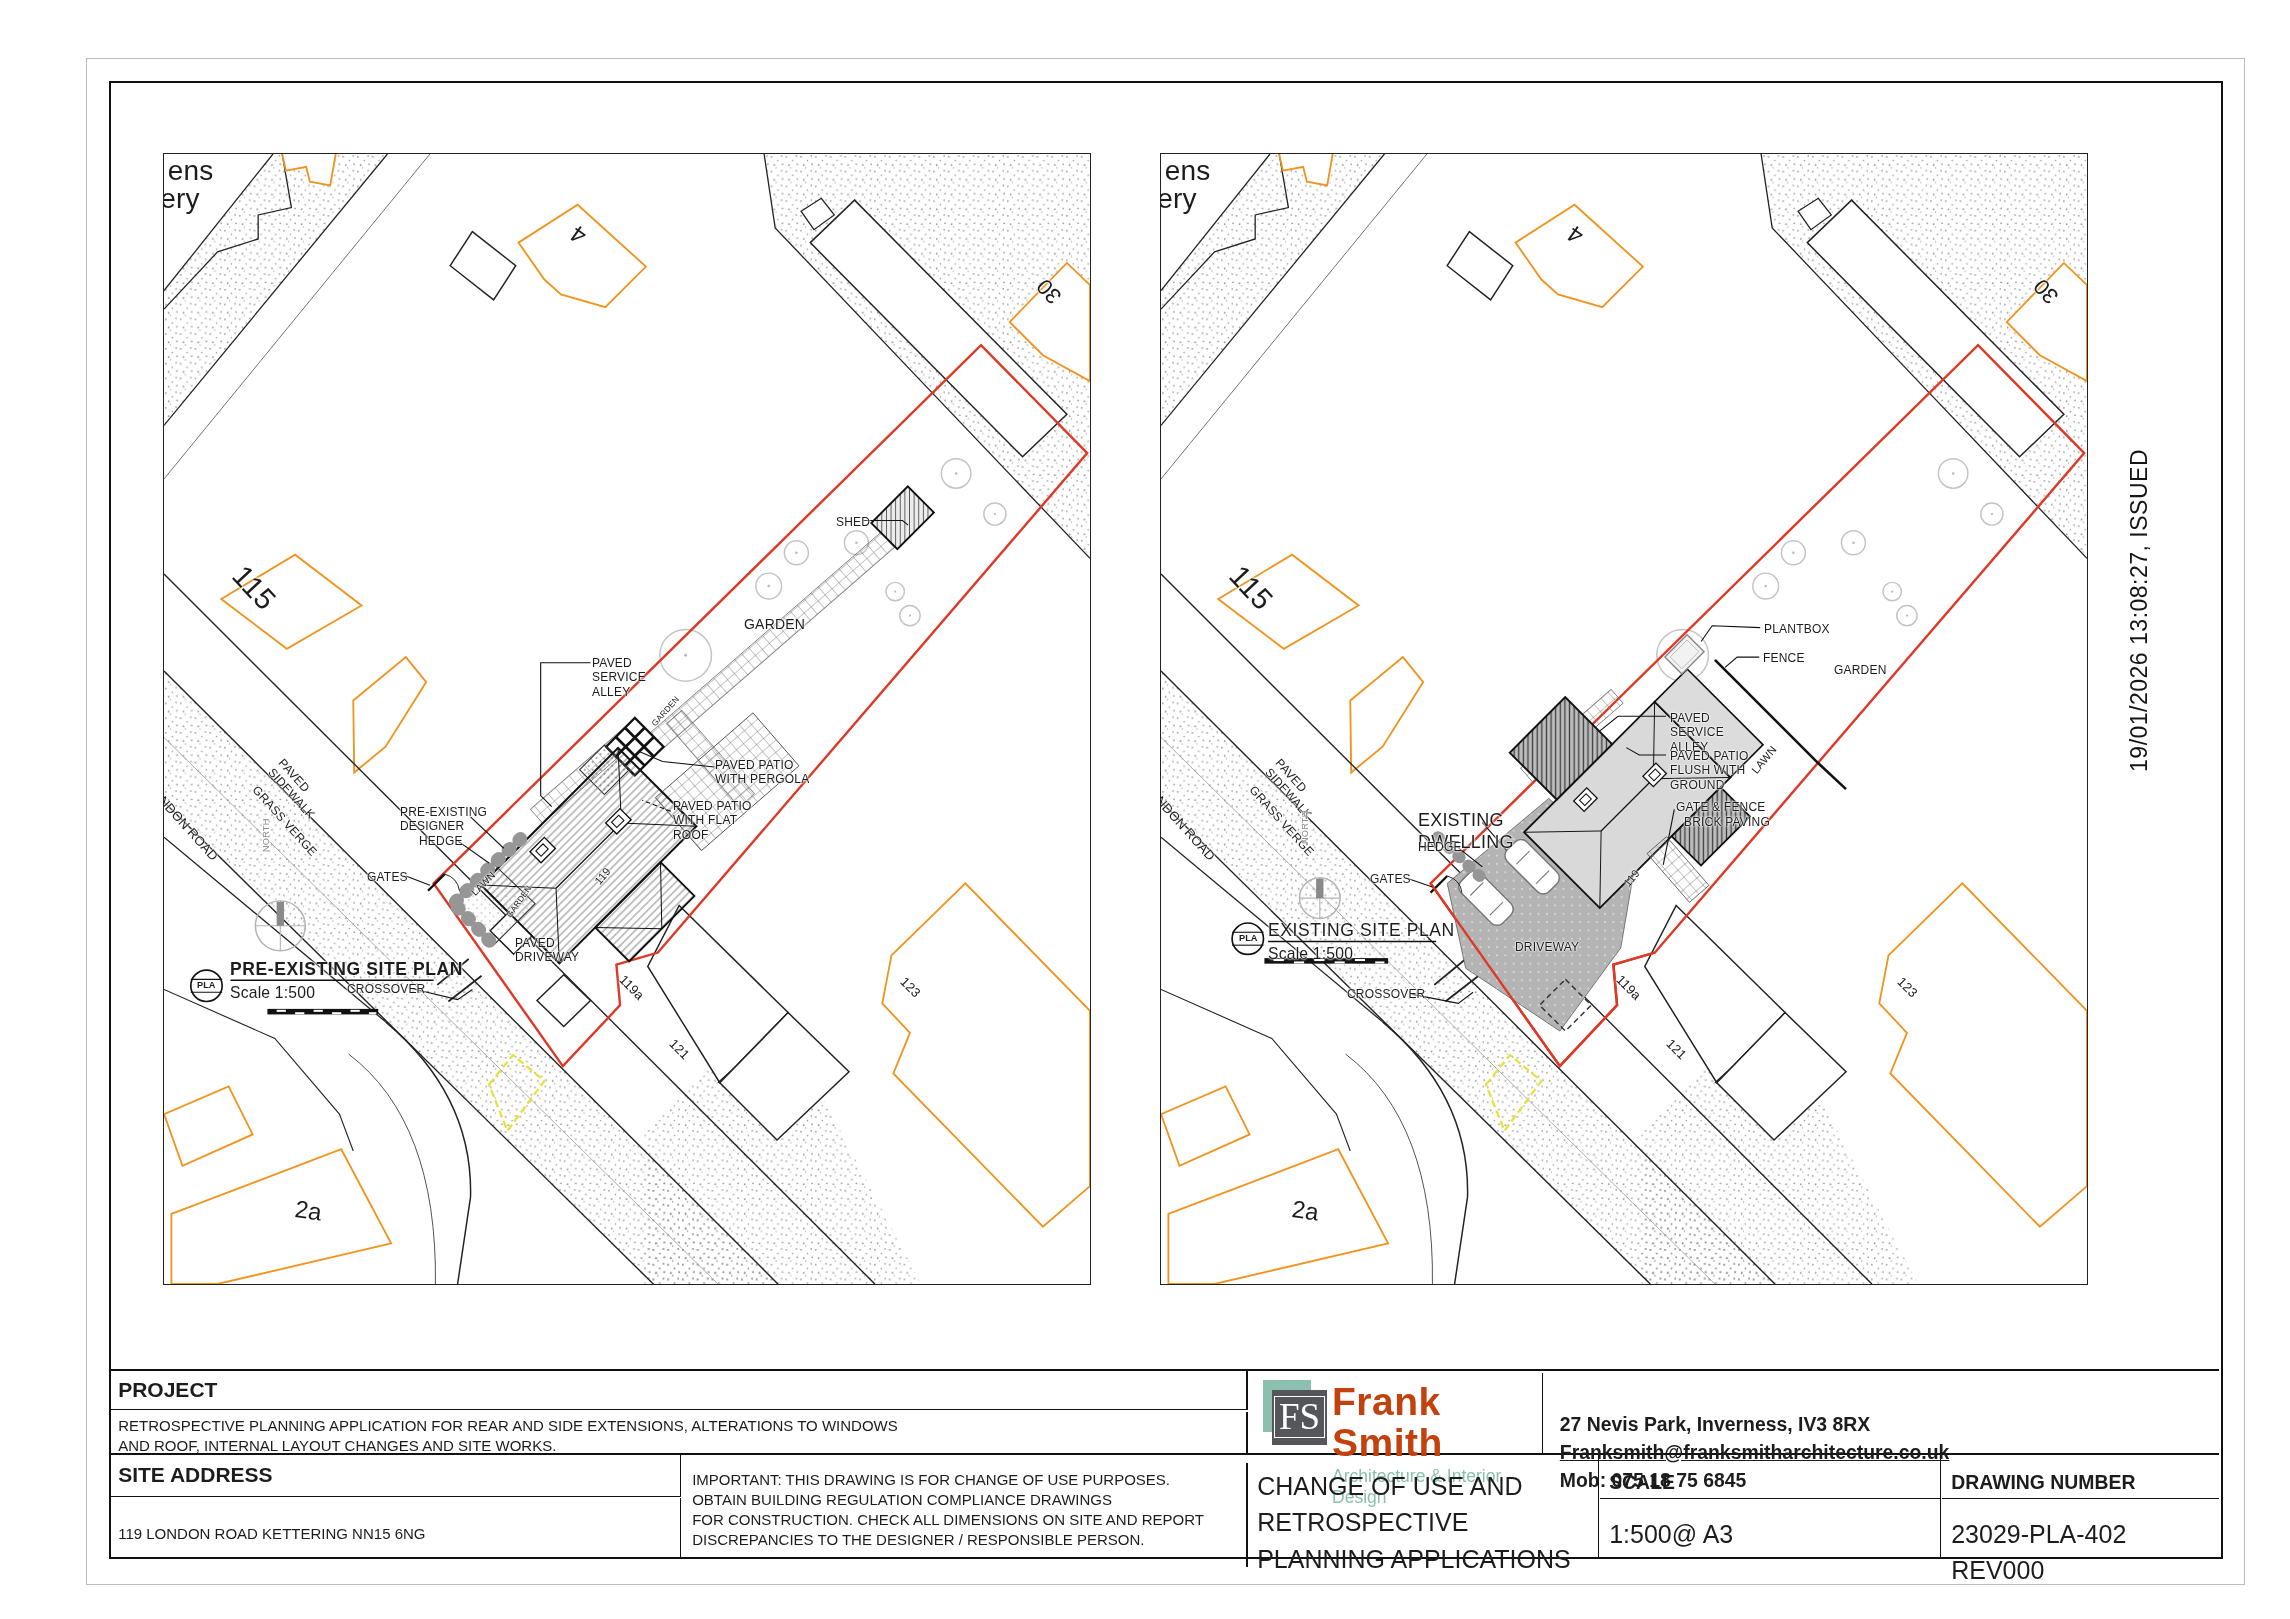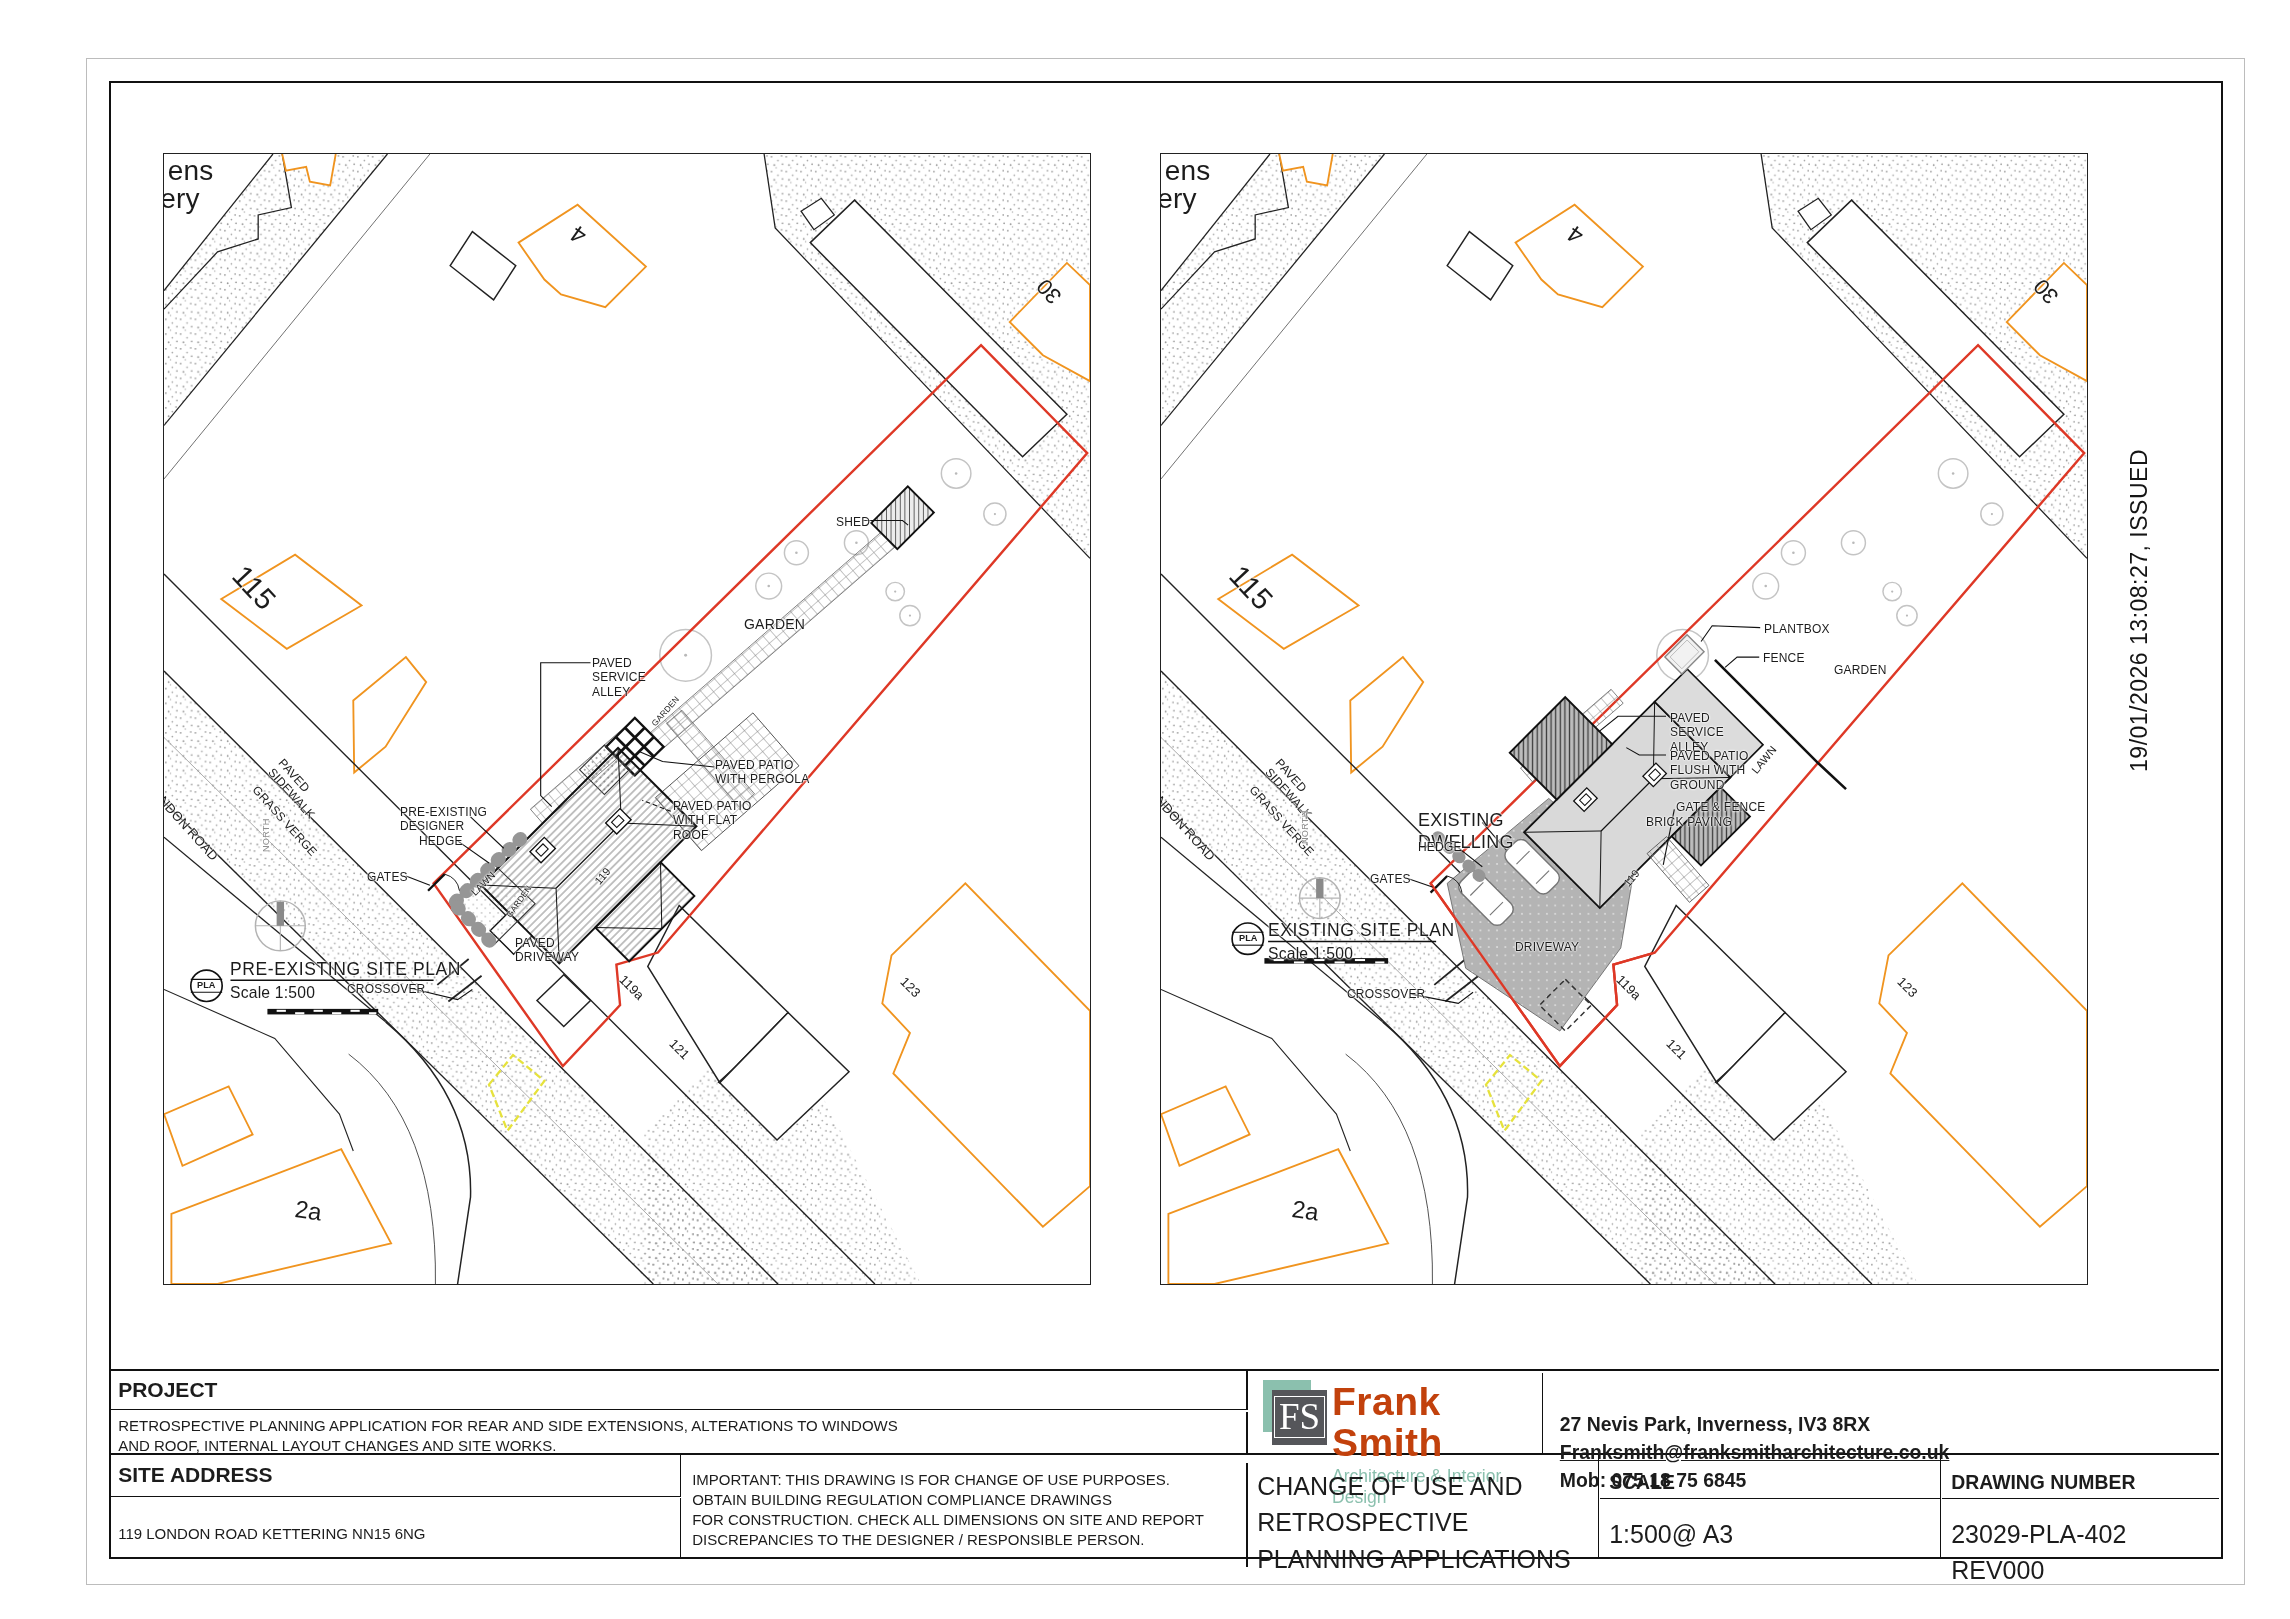--- a/index.html
+++ b/index.html
@@ -289,21 +289,21 @@
       <div class="mlabel" style="left: 341px; top: 760px; font-size: 8.3px; transform: rotate(-55deg);">GARDEN</div>
       <div class="mlabel" style="left: 428px; top: 725px; font-size: 11px; transform: rotate(-50deg);">119</div>
       <div class="mlabel" style="left: 351px; top: 782px; font-size: 12px;">PAVED
 DRIVEWAY</div>
       <div class="mlabel" style="left: 183px; top: 828px; font-size: 12px;">CROSSOVER</div>
       <div class="mlabel" style="left: 463px; top: 818px; font-size: 13px; transform: rotate(45deg);">119a</div>
       <div class="mlabel" style="left: 513px; top: 882px; font-size: 13px; transform: rotate(45deg);">121</div>
       <div class="mlabel" style="left: 744px; top: 820px; font-size: 13px; transform: rotate(45deg);">123</div>
       <div class="mlabel" style="left: 133px; top: 1041px; font-size: 24px; transform: rotate(8deg);">2a</div>
       <div class="mlabel vlabel gray" style="left: 108px; top: 698px; font-size: 9.2px;">NORTH</div>
-      <div class="mlabel title" style="left: 66px; top: 805px; font-size: 17.5px;">PRE-EXISTING SITE PLAN</div>
+      <div class="mlabel title" style="left: 66px; top: 805px; font-size: 17.5px; font-weight: bold;">PRE-EXISTING SITE PLAN</div>
       <div class="mlabel" style="left: 66px; top: 830px; font-size: 15.7px;">Scale 1:500</div>
       <div class="mlabel pla" style="left: 33px; top: 826px; font-size: 9.2px;">PLA</div>
     </div>
 </div>
 
 <div class="plan" id="plan-right">
   <svg class="map" viewBox="0 0 1003 1224">
     <use href="#bm"></use>
     <g>
       <polygon points="310,790 420,698 512,778 498,860 432,950 330,882" fill="url(#drivepat)" stroke="#555" stroke-width="0.8"></polygon>
@@ -411,21 +411,21 @@
       <div class="mlabel" style="left: 602px; top: 497px; font-size: 12px;">FENCE</div>
       <div class="mlabel" style="left: 673px; top: 509px; font-size: 12px;">GARDEN</div>
       <div class="mlabel" style="left: 509px; top: 557px; font-size: 12px;">PAVED
 SERVICE
 ALLEY</div>
       <div class="mlabel" style="left: 509px; top: 595px; font-size: 12px;">PAVED PATIO
 FLUSH WITH
 GROUND</div>
       <div class="mlabel" style="left: 588px; top: 614px; font-size: 11px; transform: rotate(-50deg);">LAWN</div>
       <div class="mlabel" style="left: 515px; top: 646px; font-size: 12px;">GATE &amp; FENCE</div>
-      <div class="mlabel" style="left: 485px; top: 661px; font-size: 12px;">BRICK PAVING</div>
+      <div class="mlabel" style="left: 523px; top: 661px; font-size: 12px;">BRICK PAVING</div>
       <div class="mlabel" style="left: 257px; top: 656px; font-size: 18px;">EXISTING
 DWELLING</div>
       <div class="mlabel" style="left: 257px; top: 686px; font-size: 12px;">HEDGE</div>
       <div class="mlabel" style="left: 209px; top: 718px; font-size: 12px;">GATES</div>
       <div class="mlabel" style="left: 460px; top: 727px; font-size: 11px; transform: rotate(-50deg);">119</div>
       <div class="mlabel" style="left: 354px; top: 786px; font-size: 12px;">DRIVEWAY</div>
       <div class="mlabel" style="left: 186px; top: 833px; font-size: 12px;">CROSSOVER</div>
       <div class="mlabel" style="left: 463px; top: 818px; font-size: 13px; transform: rotate(45deg);">119a</div>
       <div class="mlabel" style="left: 513px; top: 882px; font-size: 13px; transform: rotate(45deg);">121</div>
       <div class="mlabel" style="left: 744px; top: 820px; font-size: 13px; transform: rotate(45deg);">123</div>

